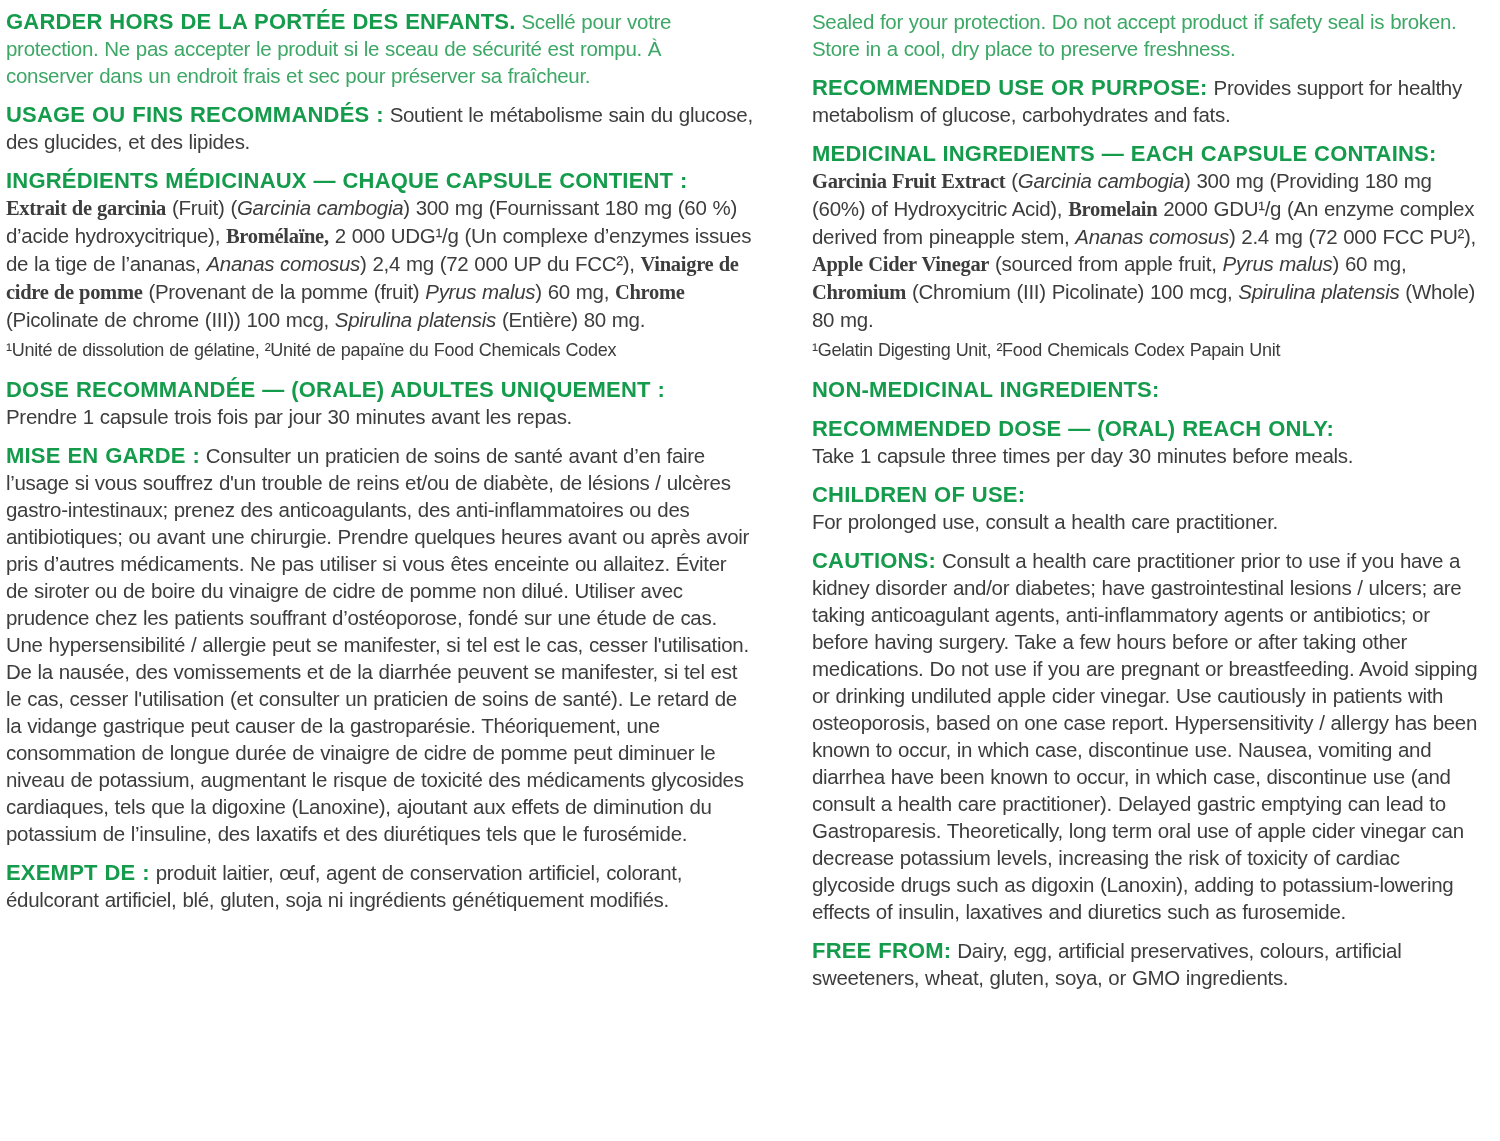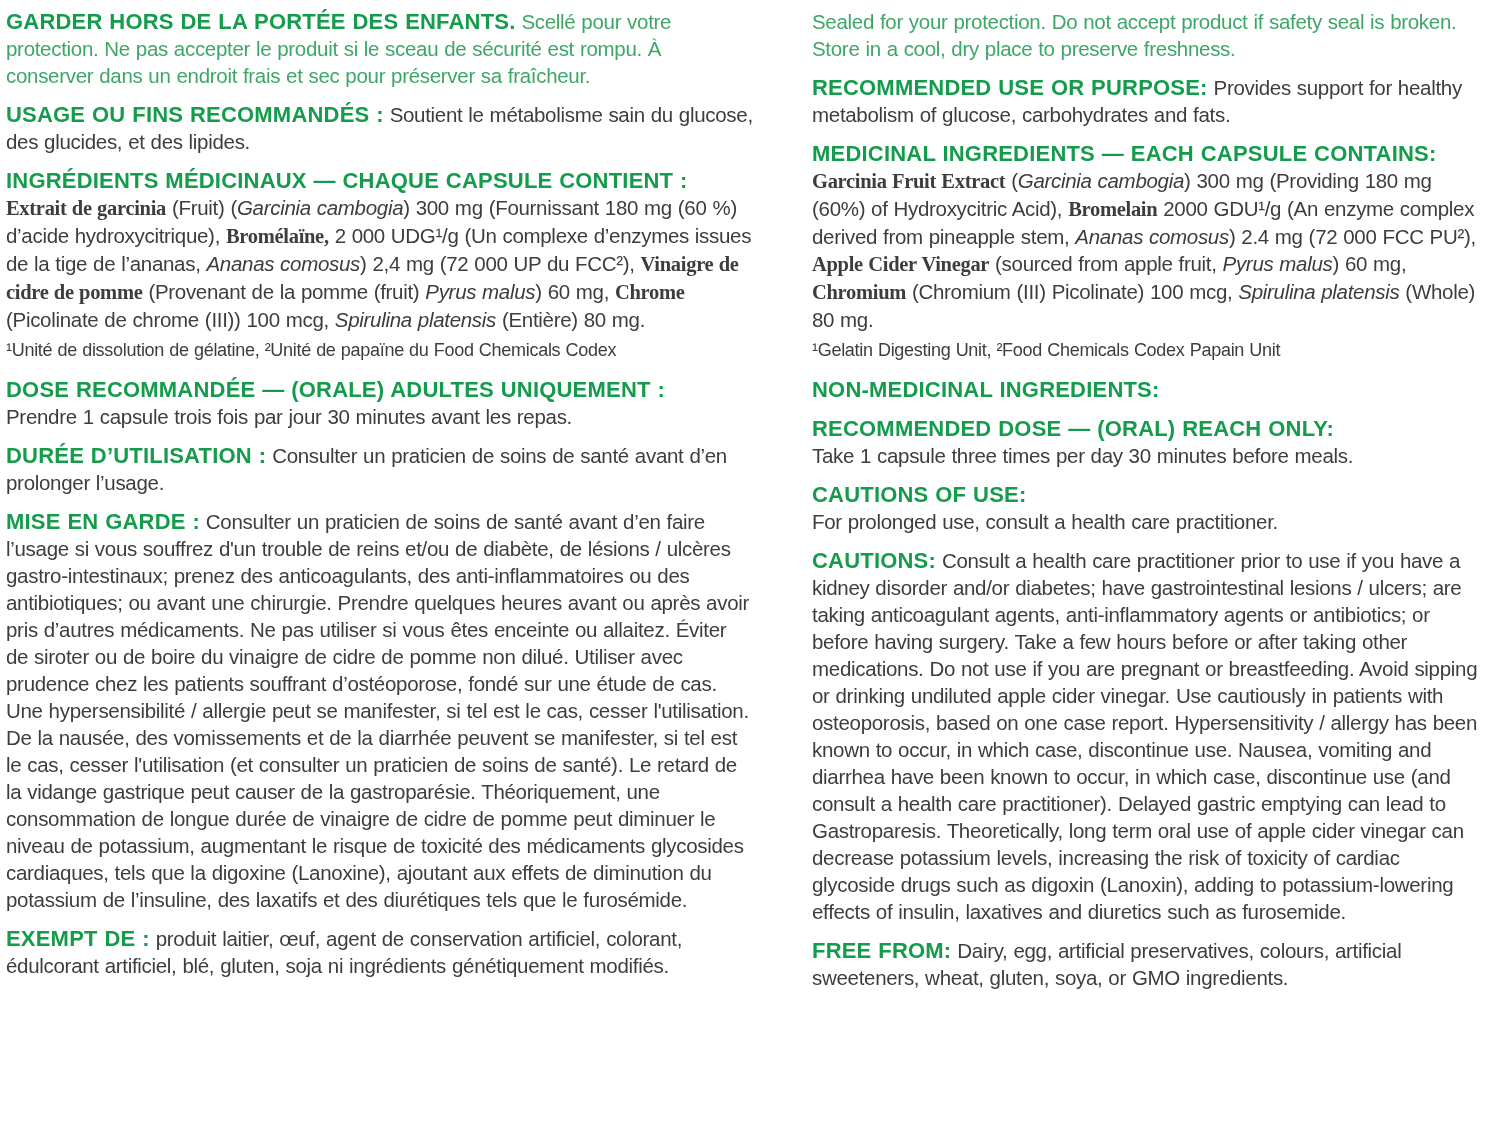--- a/index.html
+++ b/index.html
@@ -53,23 +53,20 @@
           <p class="section-body"><span class="section-heading">USAGE OU FINS RECOMMANDÉS :</span><span class="seg"> Soutient le métabolisme sain du glucose, des glucides, et des lipides.</span></p>
         </section>
         <section class="label-section">
           <p class="section-body"><span class="section-heading">INGRÉDIENTS MÉDICINAUX — CHAQUE CAPSULE CONTIENT :</span><span class="seg"> </span><span class="seg seg-bold">Extrait de garcinia</span><span class="seg"> (Fruit) (</span><span class="seg seg-italic">Garcinia cambogia</span><span class="seg">) 300 mg (Fournissant 180 mg (60 %) d’acide hydroxycitrique), </span><span class="seg seg-bold">Bromélaïne,</span><span class="seg"> 2 000 UDG¹/g (Un complexe d’enzymes issues de la tige de l’ananas, </span><span class="seg seg-italic">Ananas comosus</span><span class="seg">) 2,4 mg (72 000 UP du FCC²), </span><span class="seg seg-bold">Vinaigre de cidre de pomme</span><span class="seg"> (Provenant de la pomme (fruit) </span><span class="seg seg-italic">Pyrus malus</span><span class="seg">) 60 mg, </span><span class="seg seg-bold">Chrome</span><span class="seg"> (Picolinate de chrome (III)) 100 mcg, </span><span class="seg seg-italic">Spirulina platensis</span><span class="seg"> (Entière) 80 mg.</span><span class="seg seg-footnote">
 ¹Unité de dissolution de gélatine, ²Unité de papaïne du Food Chemicals Codex</span></p>
         </section>
         <section class="label-section">
           <p class="section-body"><span class="section-heading block">DOSE RECOMMANDÉE — (ORALE) ADULTES UNIQUEMENT :</span><span class="seg">Prendre 1 capsule trois fois par jour 30 minutes avant les repas.</span></p>
         </section>
         <section class="label-section">
-          <p class="section-body"><span class="section-heading">DURÉE D’UTILISATION :</span><span class="seg"> Consulter un praticien de soins de santé avant d’en prolonger l’usage.</span></p>
-        </section>
-        <section class="label-section">
           <p class="section-body"><span class="section-heading">MISE EN GARDE :</span><span class="seg"> Consulter un praticien de soins de santé avant d’en faire l’usage si vous souffrez d'un trouble de reins et/ou de diabète, de lésions / ulcères gastro-intestinaux; prenez des anticoagulants, des anti-inflammatoires ou des antibiotiques; ou avant une chirurgie. Prendre quelques heures avant ou après avoir pris d’autres médicaments. Ne pas utiliser si vous êtes enceinte ou allaitez. Éviter de siroter ou de boire du vinaigre de cidre de pomme non dilué. Utiliser avec prudence chez les patients souffrant d’ostéoporose, fondé sur une étude de cas. Une hypersensibilité / allergie peut se manifester, si tel est le cas, cesser l'utilisation. De la nausée, des vomissements et de la diarrhée peuvent se manifester, si tel est le cas, cesser l'utilisation (et consulter un praticien de soins de santé). Le retard de la vidange gastrique peut causer de la gastroparésie. Théoriquement, une consommation de longue durée de vinaigre de cidre de pomme peut diminuer le niveau de potassium, augmentant le risque de toxicité des médicaments glycosides cardiaques, tels que la digoxine (Lanoxine), ajoutant aux effets de diminution du potassium de l’insuline, des laxatifs et des diurétiques tels que le furosémide.</span></p>
         </section>
         <section class="label-section">
           <p class="section-body"><span class="section-heading">EXEMPT DE :</span><span class="seg"> produit laitier, œuf, agent de conservation artificiel, colorant, édulcorant artificiel, blé, gluten, soja ni ingrédients génétiquement modifiés.</span></p>
         </section>
       </div>
     <div class="label-column">
         <section class="label-section">
           <p class="section-body"><span class="seg seg-green">Sealed for your protection. Do not accept product if safety seal is broken. Store in a cool, dry place to preserve freshness.</span></p>
         </section>
@@ -80,21 +77,21 @@
           <p class="section-body"><span class="section-heading">MEDICINAL INGREDIENTS — EACH CAPSULE CONTAINS:</span><span class="seg"> </span><span class="seg seg-bold">Garcinia Fruit Extract</span><span class="seg"> (</span><span class="seg seg-italic">Garcinia cambogia</span><span class="seg">) 300 mg (Providing 180 mg (60%) of Hydroxycitric Acid), </span><span class="seg seg-bold">Bromelain</span><span class="seg"> 2000 GDU¹/g (An enzyme complex derived from pineapple stem, </span><span class="seg seg-italic">Ananas comosus</span><span class="seg">) 2.4 mg (72 000 FCC PU²), </span><span class="seg seg-bold">Apple Cider Vinegar</span><span class="seg"> (sourced from apple fruit, </span><span class="seg seg-italic">Pyrus malus</span><span class="seg">) 60 mg, </span><span class="seg seg-bold">Chromium</span><span class="seg"> (Chromium (III) Picolinate) 100 mcg, </span><span class="seg seg-italic">Spirulina platensis</span><span class="seg"> (Whole) 80 mg.</span><span class="seg seg-footnote">
 ¹Gelatin Digesting Unit, ²Food Chemicals Codex Papain Unit</span></p>
         </section>
         <section class="label-section">
           <p class="section-body"><span class="section-heading block">NON-MEDICINAL INGREDIENTS:</span></p>
         </section>
         <section class="label-section">
           <p class="section-body"><span class="section-heading block">RECOMMENDED DOSE — (ORAL) REACH ONLY:</span><span class="seg">Take 1 capsule three times per day 30 minutes before meals.</span></p>
         </section>
         <section class="label-section">
-          <p class="section-body"><span class="section-heading block">CAUTIONS OF USE:</span><span class="seg">For prolonged use, consult a health care practitioner.</span></p>
+          <p class="section-body"><span class="section-heading block">CHILDREN OF USE:</span><span class="seg">For prolonged use, consult a health care practitioner.</span></p>
         </section>
         <section class="label-section">
           <p class="section-body"><span class="section-heading">CAUTIONS:</span><span class="seg"> Consult a health care practitioner prior to use if you have a kidney disorder and/or diabetes; have gastrointestinal lesions / ulcers; are taking anticoagulant agents, anti-inflammatory agents or antibiotics; or before having surgery. Take a few hours before or after taking other medications. Do not use if you are pregnant or breastfeeding. Avoid sipping or drinking undiluted apple cider vinegar. Use cautiously in patients with osteoporosis, based on one case report. Hypersensitivity / allergy has been known to occur, in which case, discontinue use. Nausea, vomiting and diarrhea have been known to occur, in which case, discontinue use (and consult a health care practitioner). Delayed gastric emptying can lead to Gastroparesis. Theoretically, long term oral use of apple cider vinegar can decrease potassium levels, increasing the risk of toxicity of cardiac glycoside drugs such as digoxin (Lanoxin), adding to potassium-lowering effects of insulin, laxatives and diuretics such as furosemide.</span></p>
         </section>
         <section class="label-section">
           <p class="section-body"><span class="section-heading">FREE FROM:</span><span class="seg"> Dairy, egg, artificial preservatives, colours, artificial sweeteners, wheat, gluten, soya, or GMO ingredients.</span></p>
         </section>
       </div>
   </div>
 </div>

